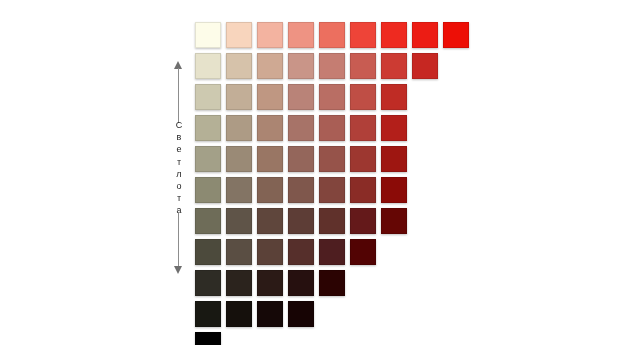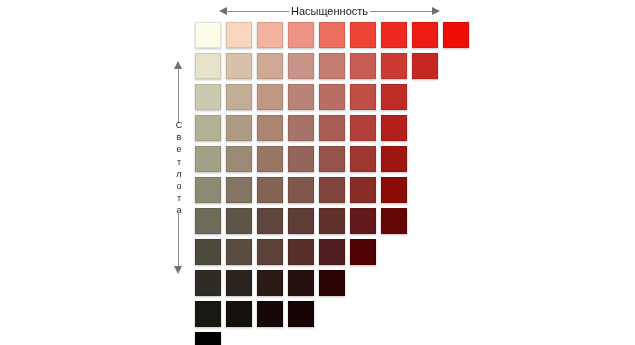--- a/index.html
+++ b/index.html
@@ -120,27 +120,20 @@
     box-sizing: border-box;
     border: 1px solid rgba(0,0,0,0.10);
     box-shadow: 0 1px 2px rgba(0,0,0,0.25);
   }
 </style>
 </head>
 <body>
 
 <div id="stage">
 
-  <div id="sat-axis">
-    <div class="arrow-h" id="sat-arrow-left"></div>
-    <div id="sat-line-left"></div>
-    <div id="sat-label">Насыщенность</div>
-    <div id="sat-line-right"></div>
-    <div class="arrow-h" id="sat-arrow-right"></div>
-  </div>
 
   <div id="light-axis">
     <div class="arrow-v" id="light-arrow-top"></div>
     <div id="light-line-top"></div>
     <div id="light-label">
         <span>С</span>
         <span>в</span>
         <span>е</span>
         <span>т</span>
         <span>л</span>

